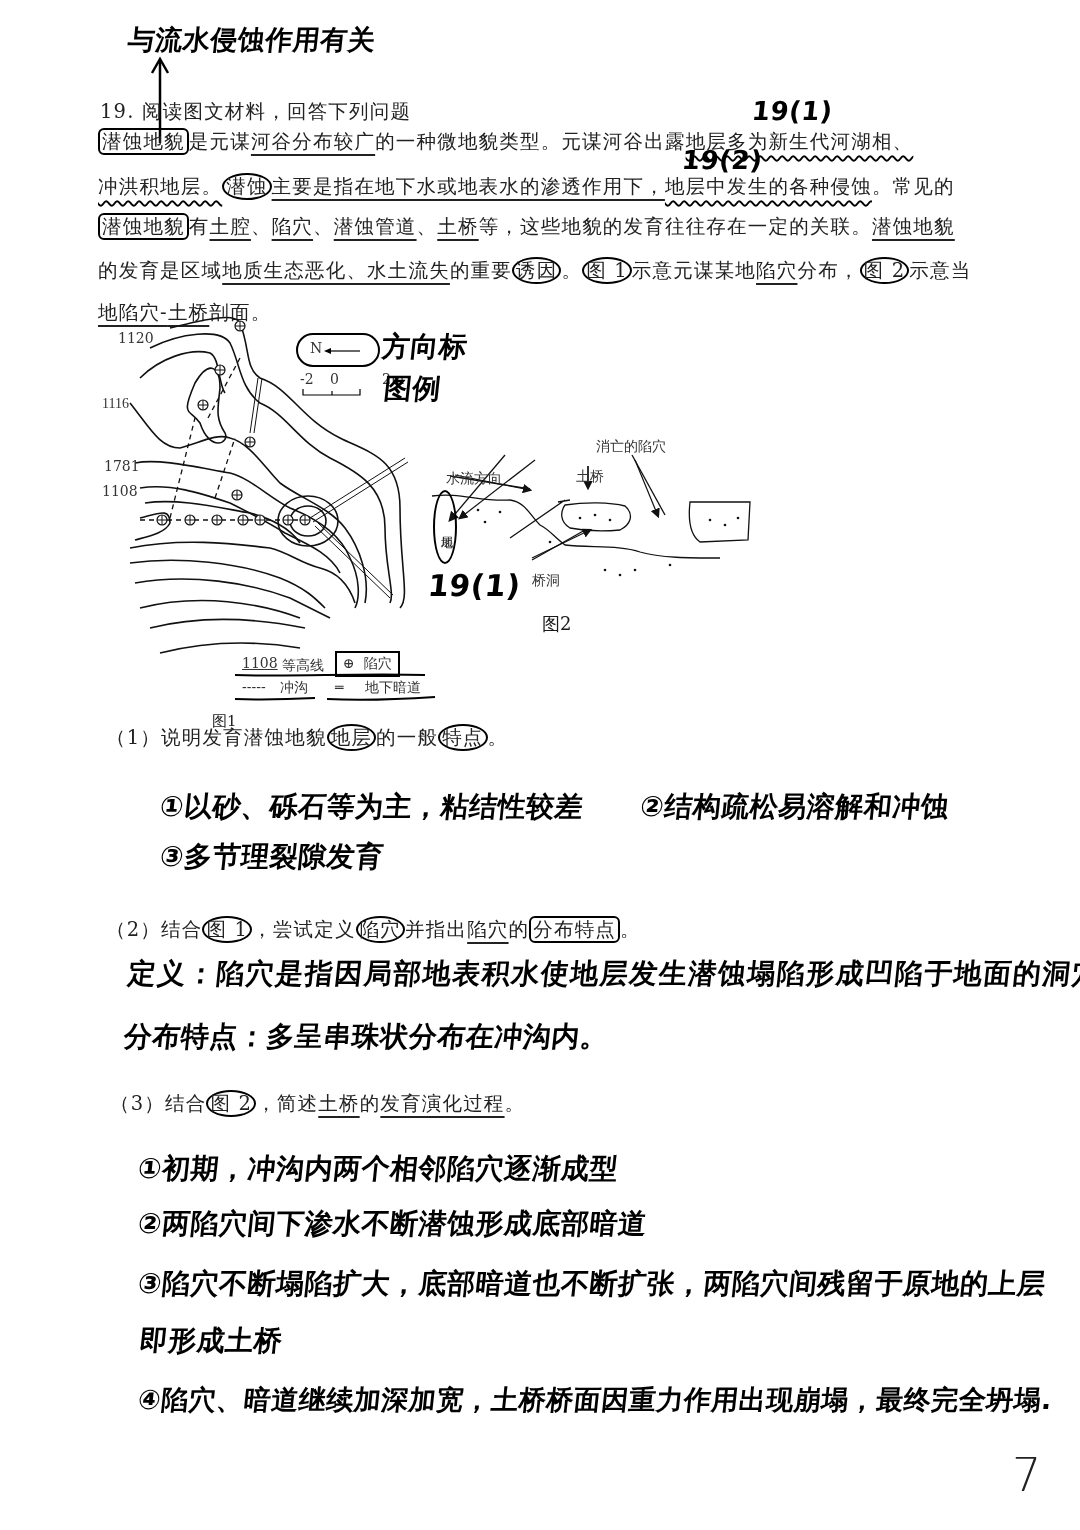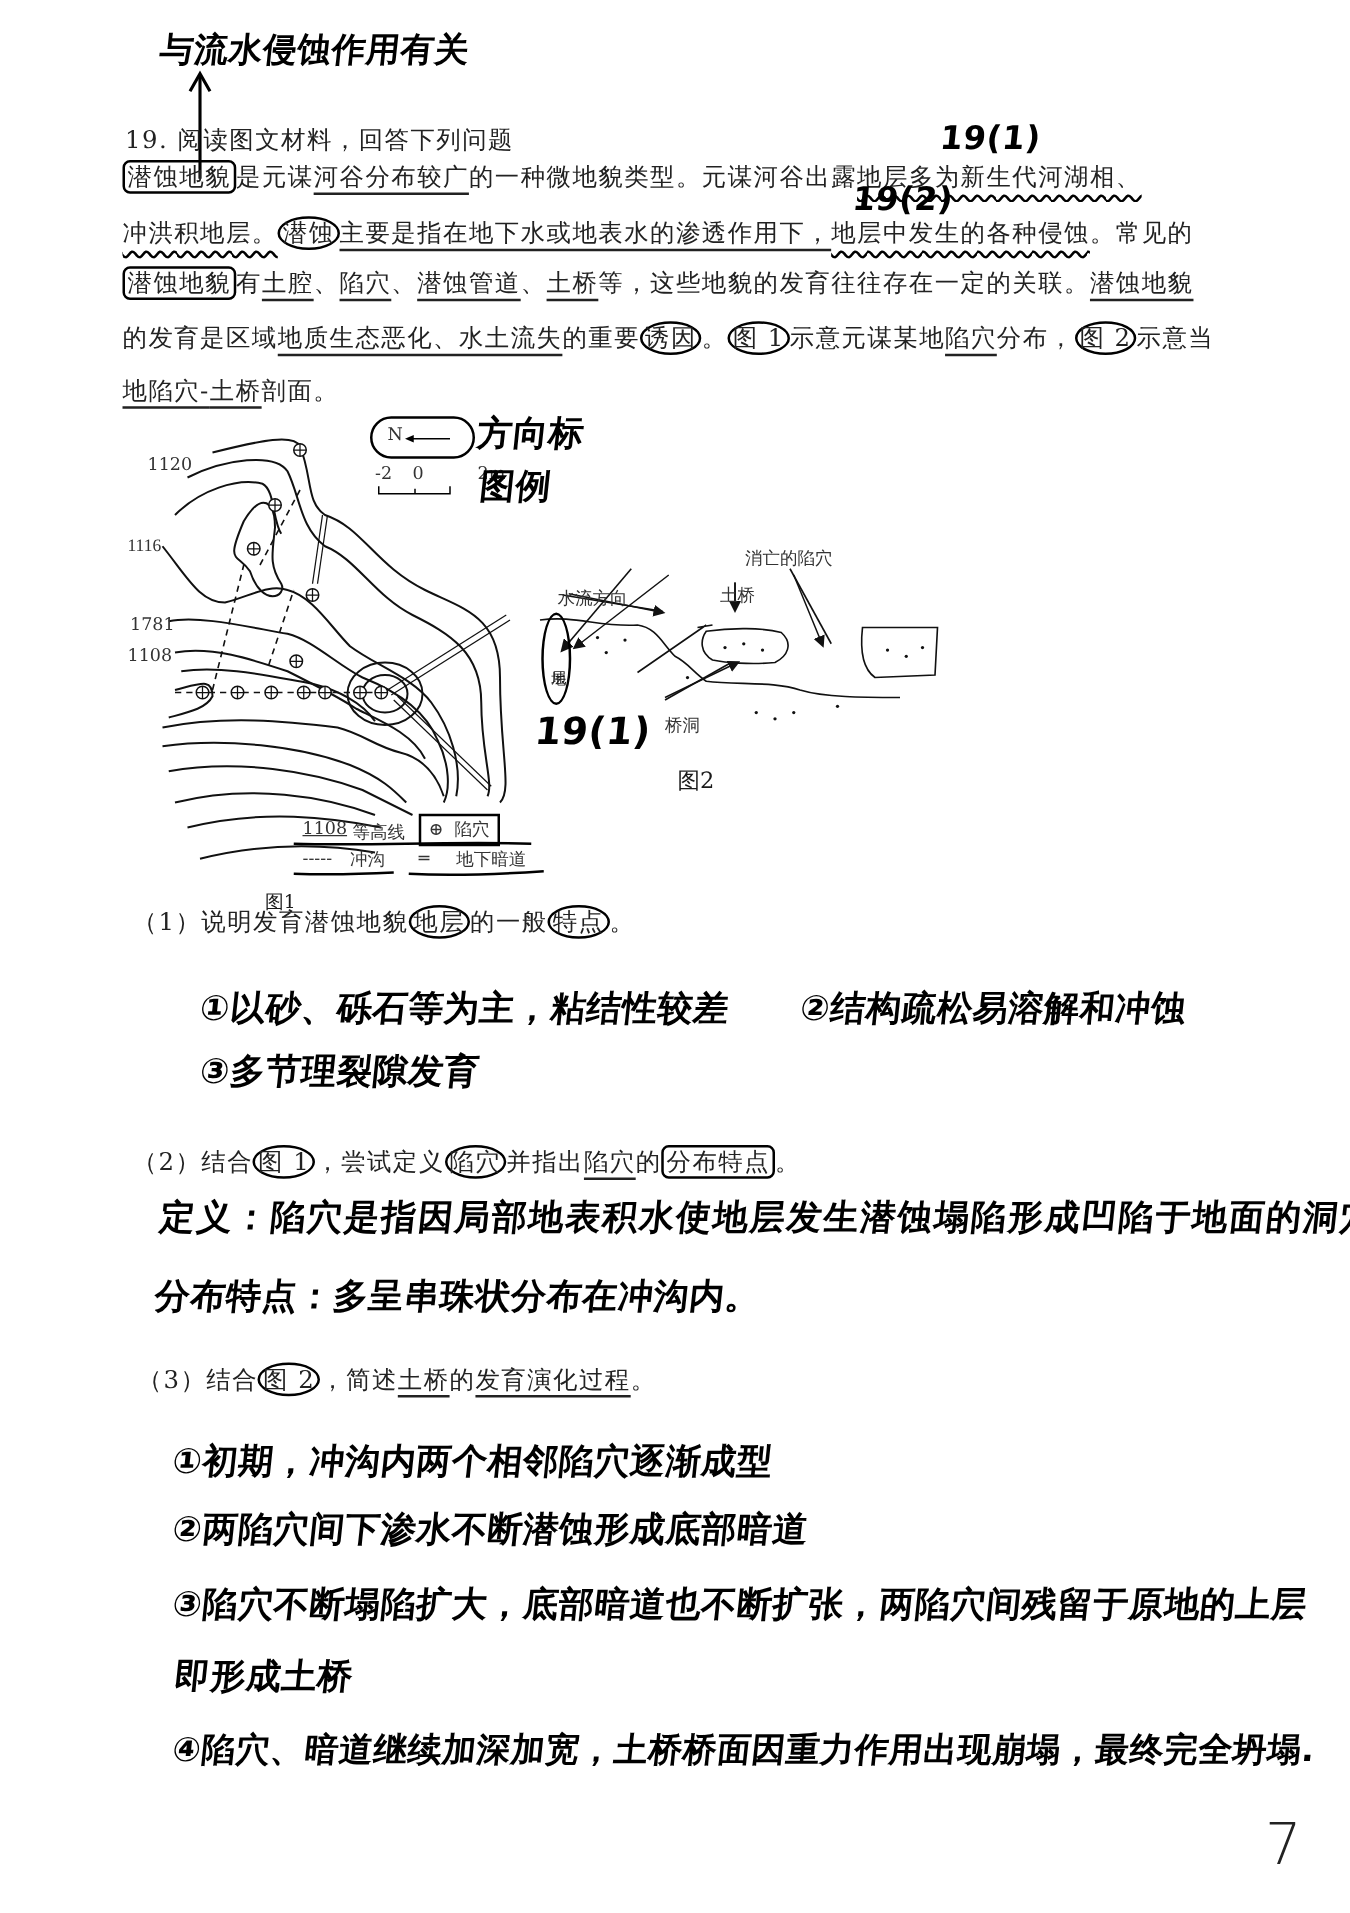--- a/index.html
+++ b/index.html
@@ -48,21 +48,21 @@
 </div>
 
 <div class="abs printed" style="left:98px; top:257px;">
   <span>的发育是区域</span><span class="ul">地质生态恶化、水土流失</span><span>的重要</span><span class="circ">诱因</span><span>。</span><span class="circ">图 1</span><span>示意元谋某地</span><span class="ul">陷穴</span><span>分布，</span><span class="circ">图 2</span><span>示意当</span>
 </div>
 
 <div class="abs printed" style="left:98px; top:299px;">
   <span class="ul">地陷穴-</span><span class="ul">土桥</span><span>剖面。</span>
 </div>
 
-<div class="abs" style="left:100px; top:342px; width:330px; height:420px;">
+<div class="abs" style="left:100px; top:308px; width:330px; height:420px;">
   <svg style="left:0; top:0;" width="330" height="420">
     <g fill="none" stroke="#111" stroke-width="1.6">
       <path d="M70,20 C110,10 135,5 140,15 C150,40 145,60 160,70 C190,80 200,110 240,130 C270,145 300,150 300,200 C300,260 310,290 300,300"></path>
       <path d="M50,40 C80,25 120,20 130,35 C140,55 140,80 160,95 C185,105 200,135 230,150 C260,165 285,180 285,220 C285,260 295,285 290,295"></path>
       <path d="M40,70 C60,50 90,40 110,45 C120,50 118,75 125,85"></path>
       <path d="M95,75 C110,50 120,60 120,80 C118,100 115,110 125,125 C130,135 110,145 100,115 C90,100 80,110 95,75 Z"></path>
       <path d="M30,95 C50,120 60,140 80,140 C100,135 115,125 130,130 C150,135 165,160 180,175 C200,190 230,200 245,220 C260,240 270,270 265,295"></path>
       <path d="M35,155 C60,150 100,160 130,165 C150,170 170,190 190,200 C215,210 240,225 250,250 C260,270 260,290 255,300"></path>
       <path d="M40,180 C70,175 100,185 130,195 C150,205 170,215 185,225 C205,235 230,245 240,265"></path>
       <path d="M45,195 C80,190 120,200 150,205 C170,210 190,220 200,235"></path>

